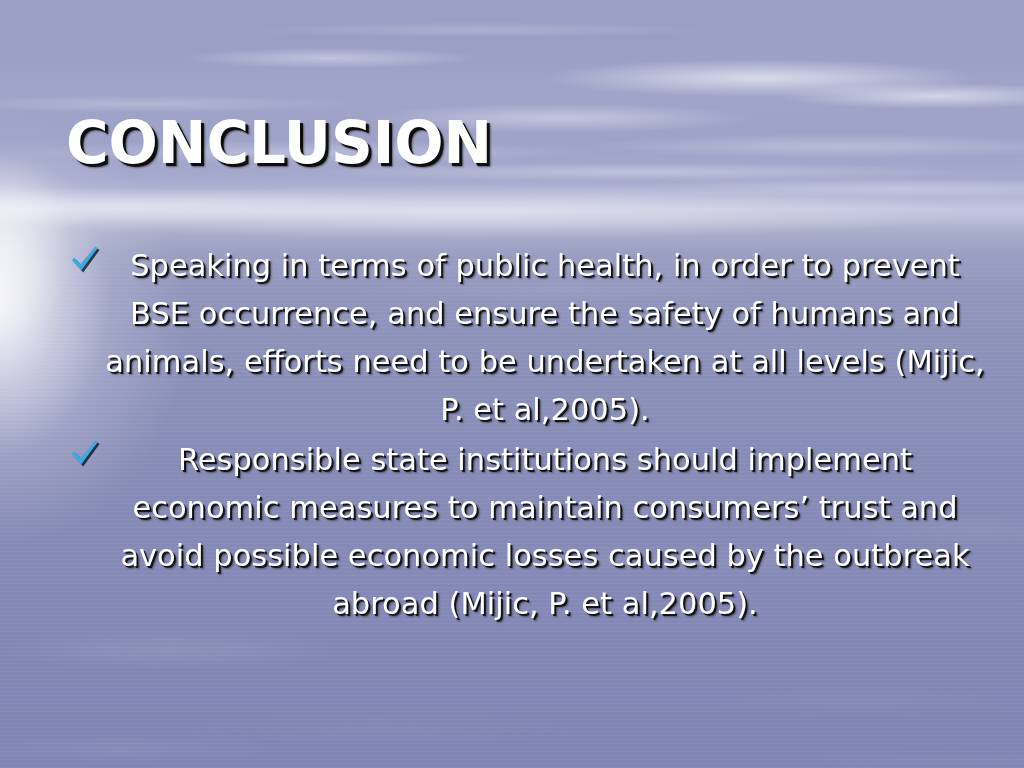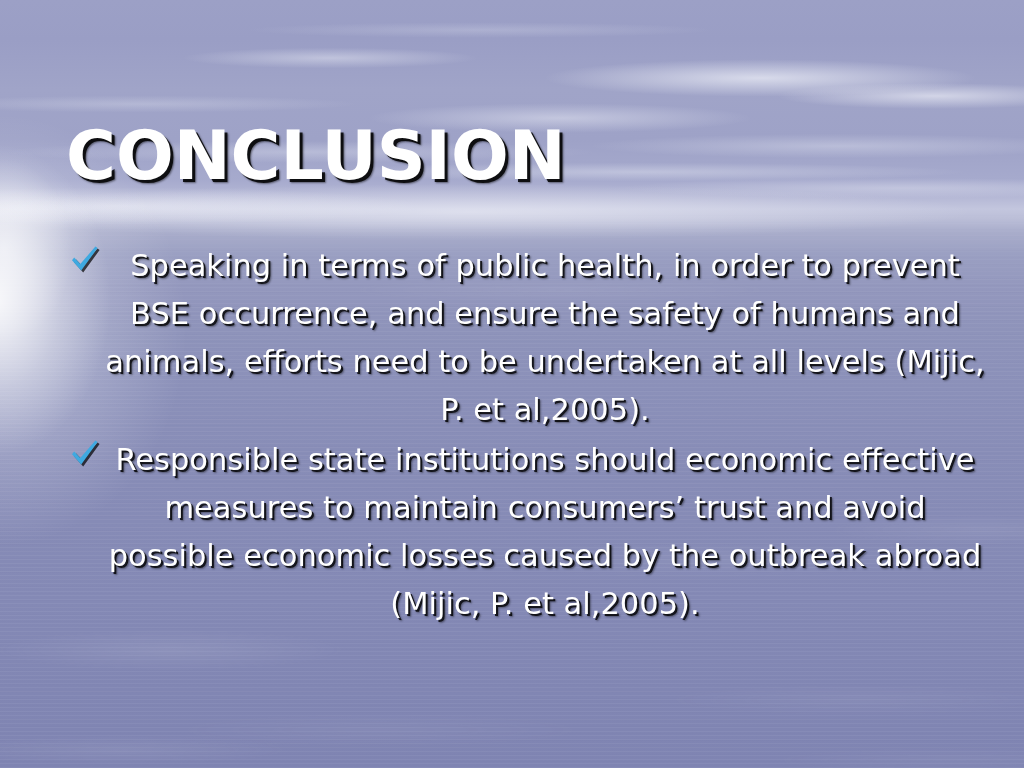--- a/index.html
+++ b/index.html
@@ -125,21 +125,21 @@
     left: 0;
     top: 0;
     width: 1024px;
     height: 768px;
   }
 
   .slide-title {
     position: absolute;
     left: 66px;
     top: 74px;
-    font-size: 68px;
+    font-size: 58px;
     line-height: 1.05;
     color: #ffffff;
     letter-spacing: 0px;
     white-space: nowrap;
     text-shadow:
       3px 3px 0px rgba(0,0,0,0.85),
       4px 4px 2px rgba(0,0,0,0.45);
     text-align: right;
   }
 
@@ -209,18 +209,18 @@
         </span>
         <span class="bullet-text">Speaking in terms of public health, in order to prevent BSE occurrence, and ensure the safety of humans and animals, efforts need to be undertaken at all levels (Mijic, P. et al,2005).</span>
       </div>
 
       <div class="bullet">
         <span class="bullet-mark">
           <svg viewBox="0 0 30 30" xmlns="http://www.w3.org/2000/svg" aria-hidden="true">
             <path d="M2.0 15.2 L4.2 12.6 L10.3 19.0 L25.4 1.6 L27.6 3.0 L11.2 25.6 Z" fill="#3fa9e0"></path>
           </svg>
         </span>
-        <span class="bullet-text">Responsible state institutions should economic effective measures to maintain consumers’ trust and avoid possible economic losses caused by the outbreak abroad (Mijic, P. et al,2005).</span>
+        <span class="bullet-text">Responsible state institutions should implement economic measures to maintain consumers’ trust and avoid possible economic losses caused by the outbreak abroad (Mijic, P. et al,2005).</span>
       </div>
 
     </div>
   </div>
 </div>
 
 </body></html>

